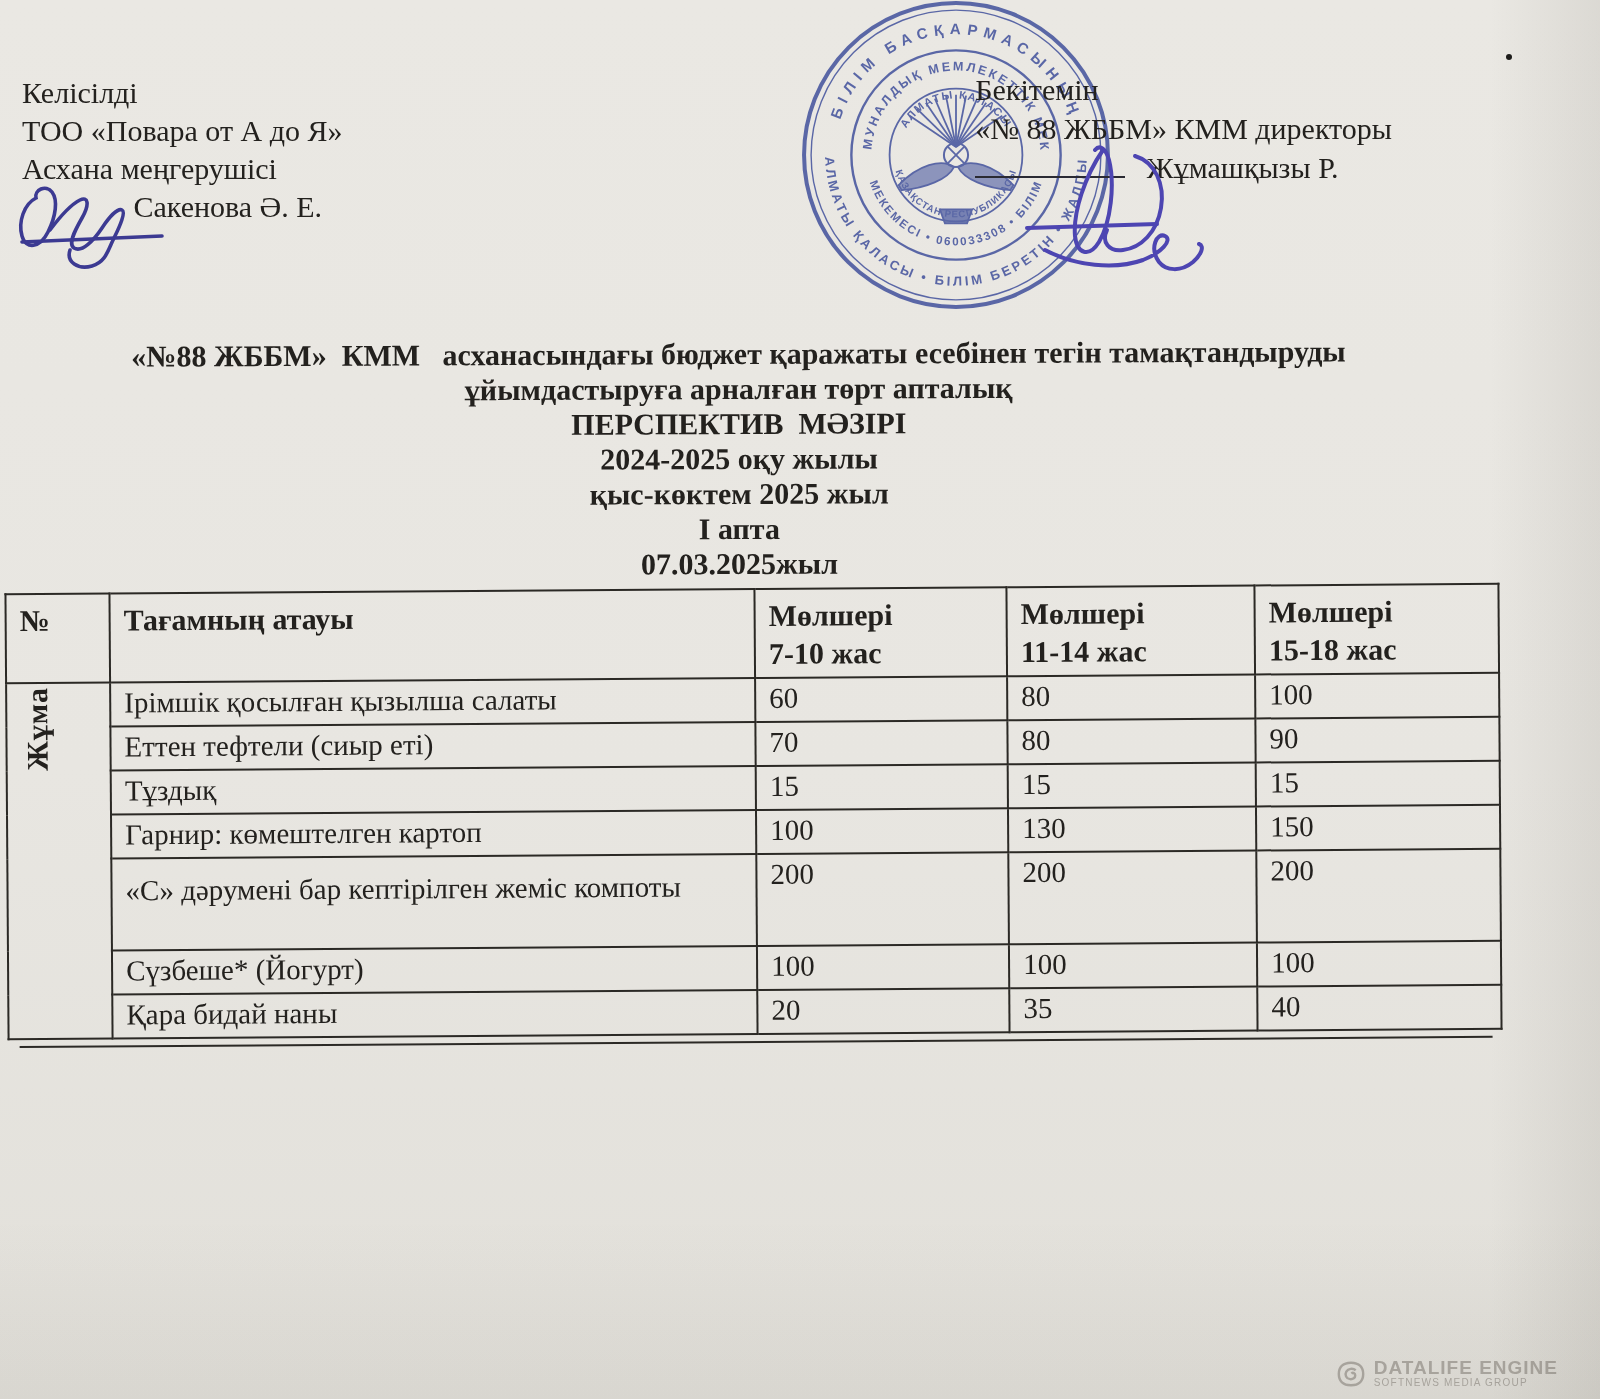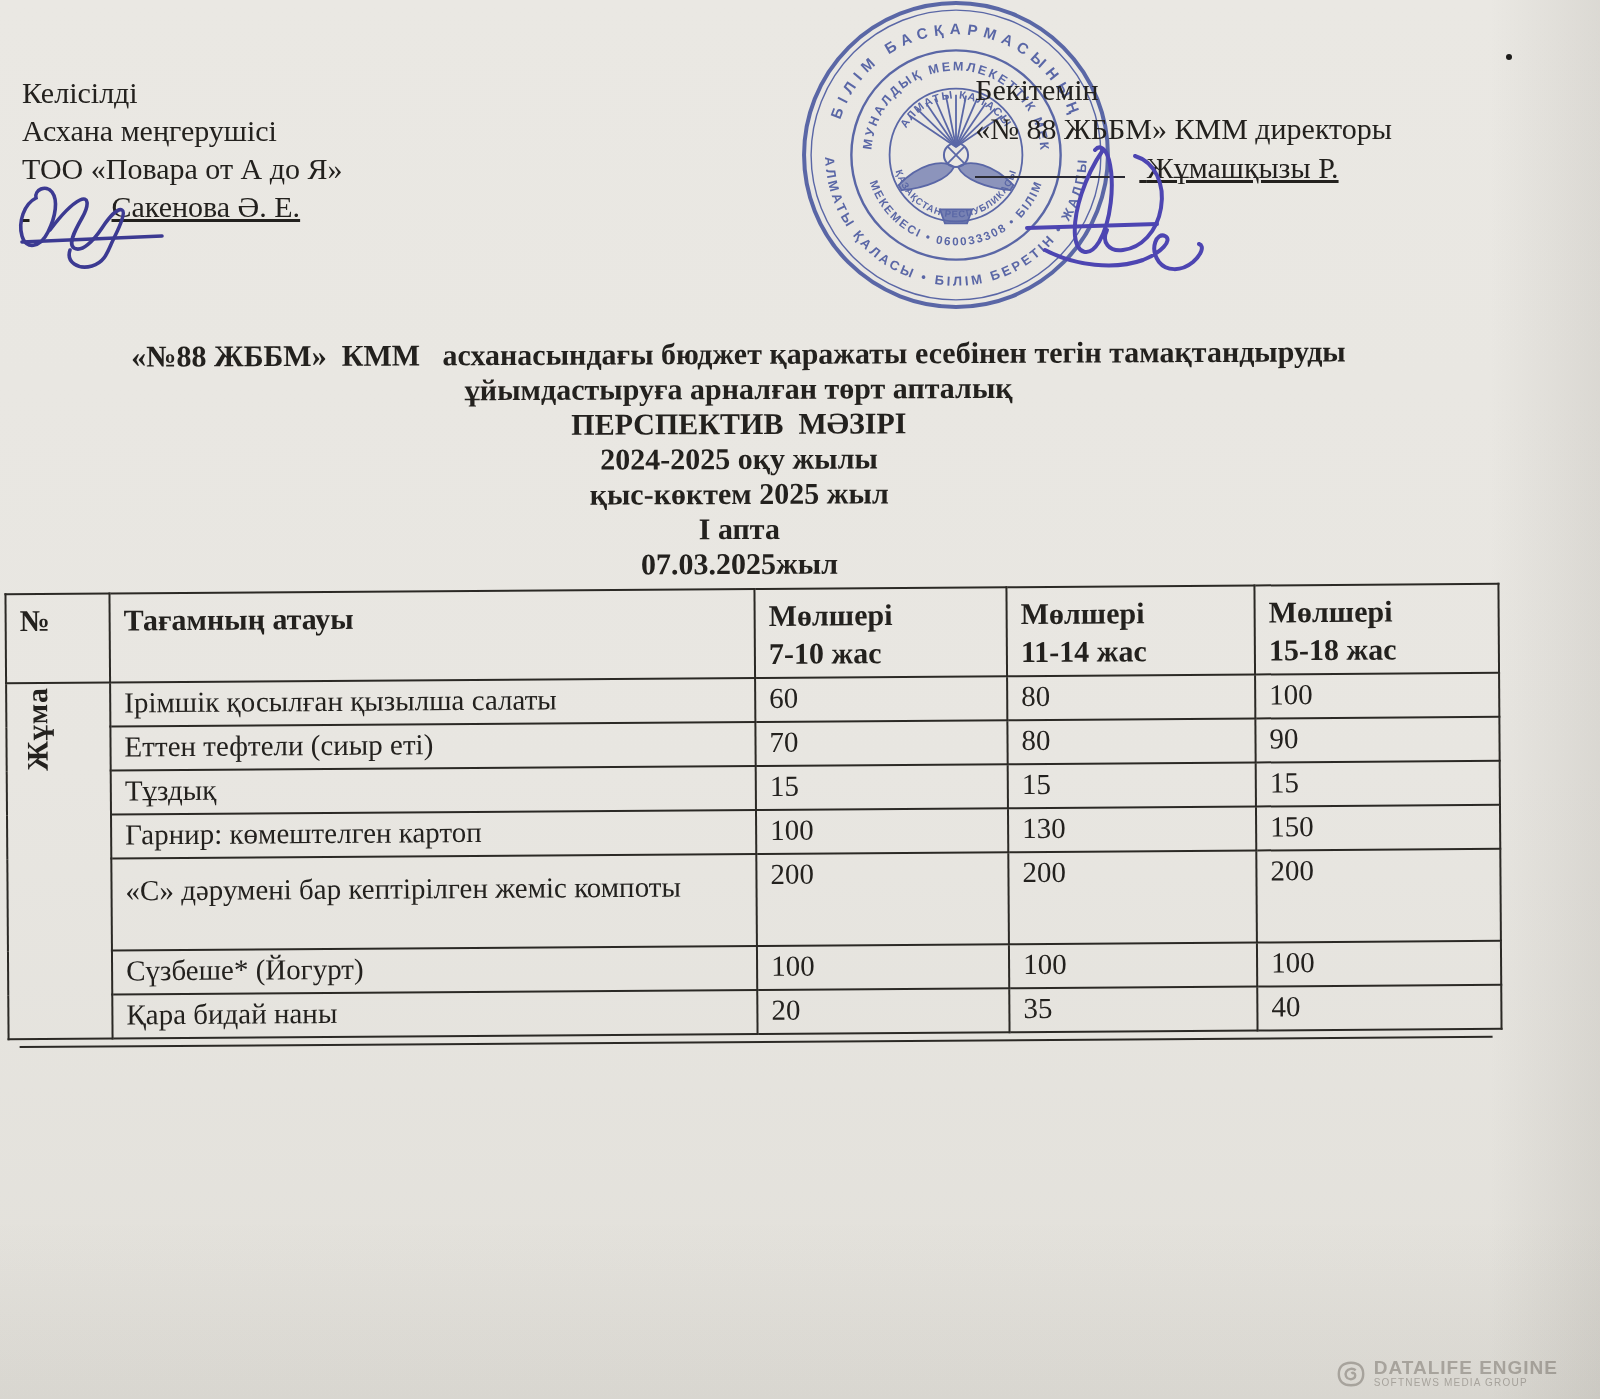--- a/index.html
+++ b/index.html
@@ -19,21 +19,21 @@
     content:'';position:absolute;left:0;bottom:0;width:100%;height:180px;
     background:linear-gradient(180deg,rgba(0,0,0,0) 0%,rgba(90,85,75,.07) 100%);
     pointer-events:none;
   }
 
   
   .approve-left{position:absolute;left:22px;top:74px;font-size:30px;line-height:38px;}
   .approve-right{position:absolute;right:208px;top:70px;font-size:30px;line-height:39px;text-align:left;z-index:4;}
   .sig-line{display:inline-block;border-bottom:2px solid #23211e;height:26px;vertical-align:baseline;}
   .sig-line.left{width:0px;border:none;}
-  .name-row{white-space:nowrap;text-decoration:underline;}
+  .name-row{white-space:nowrap;}
   .sig-underline-right{width:150px;margin-right:14px;border-bottom:2px solid #2a2a33;}
 
   
   .signature-svg{position:absolute;z-index:5;}
   #sig-left{left:14px;top:170px;}
   #sig-right{left:1015px;top:132px;}
 
   
   .stamp{position:absolute;left:795px;top:-6px;width:322px;height:322px;z-index:2;opacity:.84;
          mix-blend-mode:multiply;}
@@ -66,25 +66,25 @@
   .wm-text .wm-title{font-size:19px;font-weight:bold;letter-spacing:1px;line-height:19px;}
   .wm-text .wm-sub{font-size:10px;letter-spacing:1.2px;line-height:12px;}
 </style>
 </head>
 <body>
 
 <div class="page">
 
   <div class="approve-left">
     <div>Келісілді</div>
+    <div>ТОО «Повара от А до Я»</div>
     <div>Асхана меңгерушісі</div>
-    <div>ТОО «Повара от А до Я»</div>
     <div class="name-row">
       <span class="sig-line left"></span>
-      <span style="margin-left:82px">Сакенова Ә. Е.</span>
+      <span style="margin-left:104px">Сакенова Ә. Е.</span>
     </div>
   </div>
 
   <div class="approve-right">
     <div>Бекітемін</div>
     <div>«№ 88 ЖББМ»  КММ директоры</div>
     <div class="name-row">
       <span class="sig-line sig-underline-right"></span>
       <span>Жұмашқызы Р.</span>
     </div>

